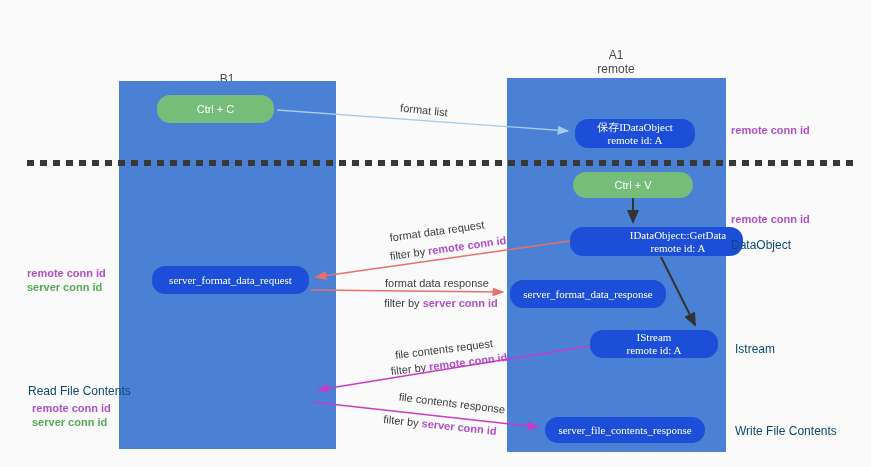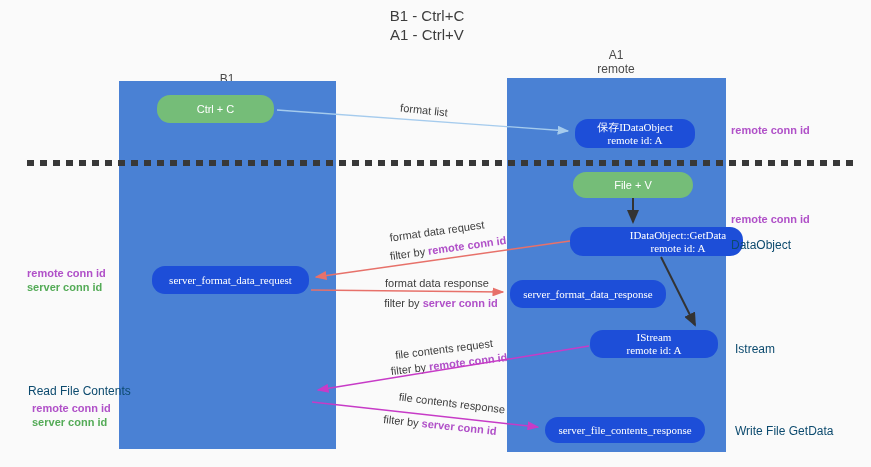--- a/index.html
+++ b/index.html
@@ -40,24 +40,20 @@
   .kw{margin-left:3px;}
   .side{position:absolute;font-size:11px;line-height:14px;white-space:nowrap;font-weight:bold;}
   .side-black{position:absolute;font-size:12px;color:#0c4a6e;white-space:nowrap;font-weight:normal;}
   .arrows{position:absolute;left:0;top:0;width:871px;height:467px;pointer-events:none;}
 </style>
 </head>
 <body>
 
 <div class="canvas">
 
-  <div class="title">
-    <div>B1 - Ctrl+C</div>
-    <div>A1 - Ctrl+V</div>
-  </div>
 
   <div class="hdr" style="left:227px;top:48px;margin-top:24px;">
     <div>B1</div>
     <div>connection</div>
   </div>
   <div class="hdr" style="left:616px;top:48px;">
     <div>A1</div>
     <div>remote</div>
   </div>
 
@@ -69,21 +65,21 @@
   <div class="node green" style="left:157px;top:95px;width:117px;height:28px;">
     <span>Ctrl + C</span>
   </div>
 
   <div class="node orange" style="left:575px;top:119px;width:120px;height:29px;">
     <span>保存IDataObject</span>
     <span>remote id: A</span>
   </div>
 
   <div class="node green" style="left:573px;top:172px;width:120px;height:26px;">
-    <span>File + V</span>
+    <span>Ctrl + V</span>
   </div>
 
   <div class="node orange" style="left:570px;top:227px;width:130px;height:29px;padding-left:43px;">
     <span>IDataObject::GetData</span>
     <span>remote id: A</span>
   </div>
 
   <div class="node orange" style="left:152px;top:266px;width:157px;height:28px;">
     <span>server_format_data_request</span>
   </div>
@@ -128,21 +124,21 @@
   <div class="side greentxt" style="left:27px;top:280px;">server conn id</div>
 
   <div class="side-black" style="left:28px;top:384px;">Read File Contents</div>
   <div class="side purple" style="left:32px;top:401px;">remote conn id</div>
   <div class="side greentxt" style="left:32px;top:415px;">server conn id</div>
 
   <div class="side purple" style="left:731px;top:123px;">remote conn id</div>
   <div class="side purple" style="left:731px;top:212px;">remote conn id</div>
   <div class="side-black" style="left:731px;top:238px;">DataObject</div>
   <div class="side-black" style="left:735px;top:342px;">Istream</div>
-  <div class="side-black" style="left:735px;top:424px;">Write File GetData</div>
+  <div class="side-black" style="left:735px;top:424px;">Write File Contents</div>
 
   <svg class="arrows" viewBox="0 0 871 467">
     <defs>
       <marker id="mBlue" markerWidth="9" markerHeight="7" refX="8" refY="3.5" orient="auto">
         <path d="M0,0 L9,3.5 L0,7 Z" fill="#a5cbed"></path>
       </marker>
       <marker id="mBlack" markerWidth="7" markerHeight="6" refX="6" refY="3" orient="auto">
         <path d="M0,0 L7,3 L0,6 Z" fill="#333333"></path>
       </marker>
       <marker id="mRed" markerWidth="8" markerHeight="6" refX="7" refY="3" orient="auto">

